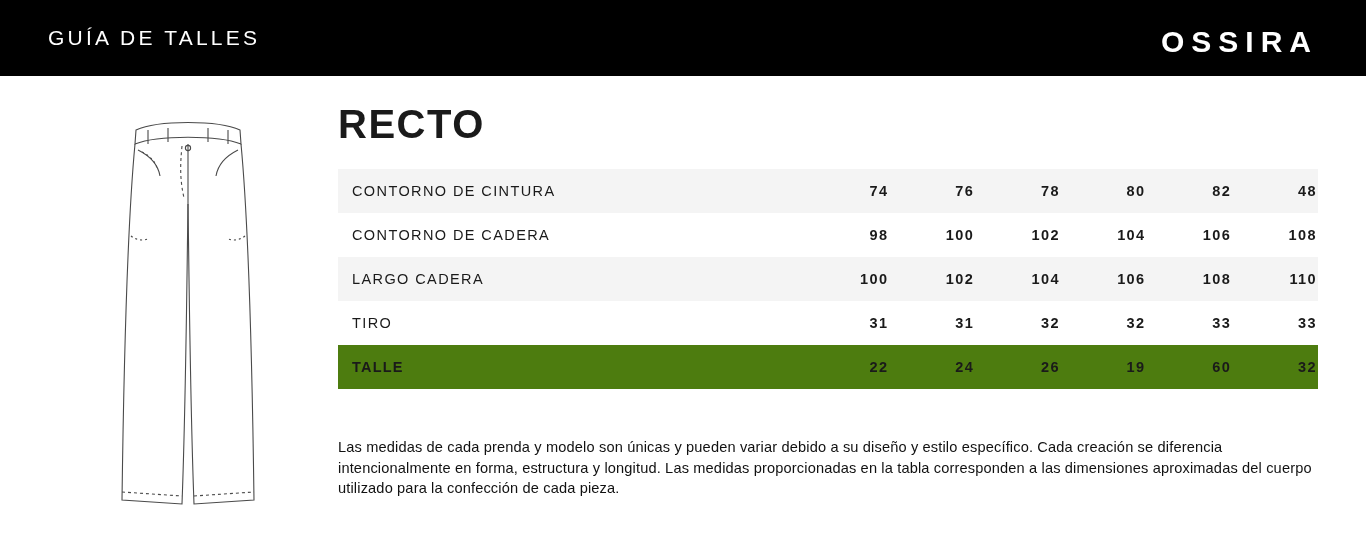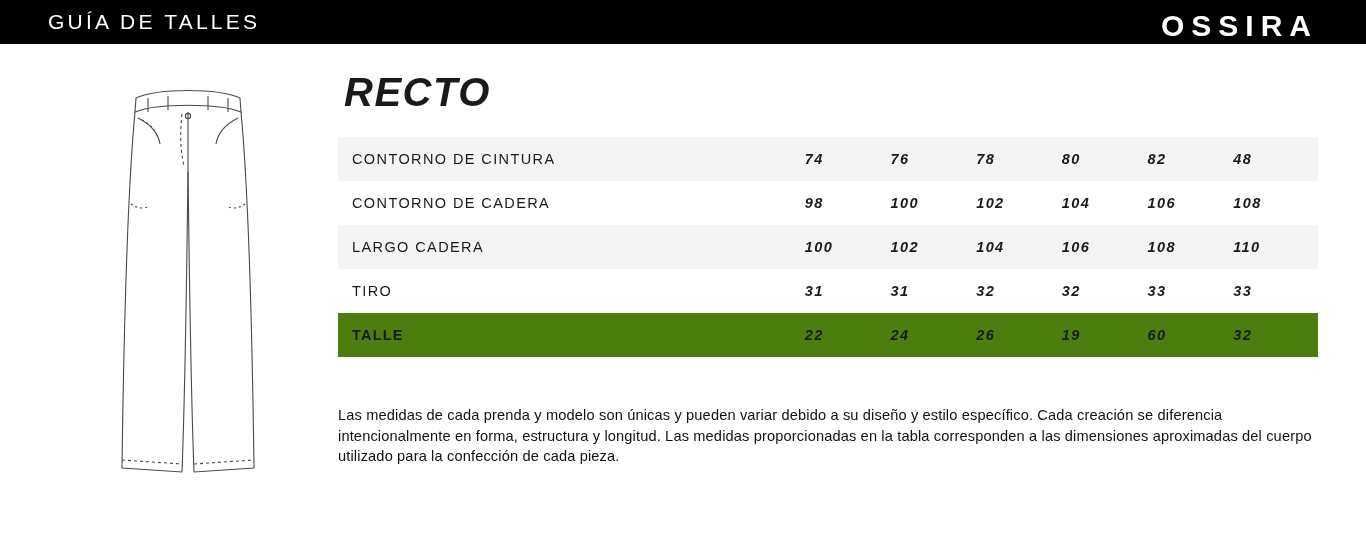--- a/index.html
+++ b/index.html
@@ -10,21 +10,21 @@
     width: 1366px;
     height: 541px;
     background: #ffffff;
     font-family: "Liberation Sans", sans-serif;
     color: #1a1a1a;
     overflow: hidden;
   }
 
   
   .header {
-    height: 44px;
+    height: 76px;
     background: #000000;
     display: flex;
     align-items: center;
     justify-content: space-between;
     padding: 0 48px;
     box-sizing: border-box;
   }
   .header-title {
     color: #ffffff;
     font-size: 21px;
@@ -57,22 +57,21 @@
 
   .main-col {
     flex: 1 1 auto;
     padding-left: 10px;
   }
 
   .page-title {
     font-size: 40px;
     font-weight: 700;
     letter-spacing: 1.5px;
-    margin: 8px 0 22px 6px;
-    font-style: italic;
+    margin: 8px 0 22px 0;
   }
 
   
   table.size-table {
     width: 100%;
     border-collapse: collapse;
     table-layout: fixed;
   }
   table.size-table tr {
     height: 44px;
@@ -89,25 +88,24 @@
   td.label {
     padding-left: 14px;
     width: 46%;
     font-weight: 400;
   }
   tr.highlight td.label {
     font-weight: 700;
     letter-spacing: 1.2px;
   }
   td.val {
-    text-align: left;
+    text-align: right;
     font-weight: 700;
     letter-spacing: 0.4px;
     font-size: 14.5px;
-    font-style: italic;
   }
 
   
   .note {
     margin-top: 48px;
     font-size: 14.6px;
     line-height: 1.42;
     letter-spacing: 0.15px;
     color: #111111;
     max-width: 990px;

